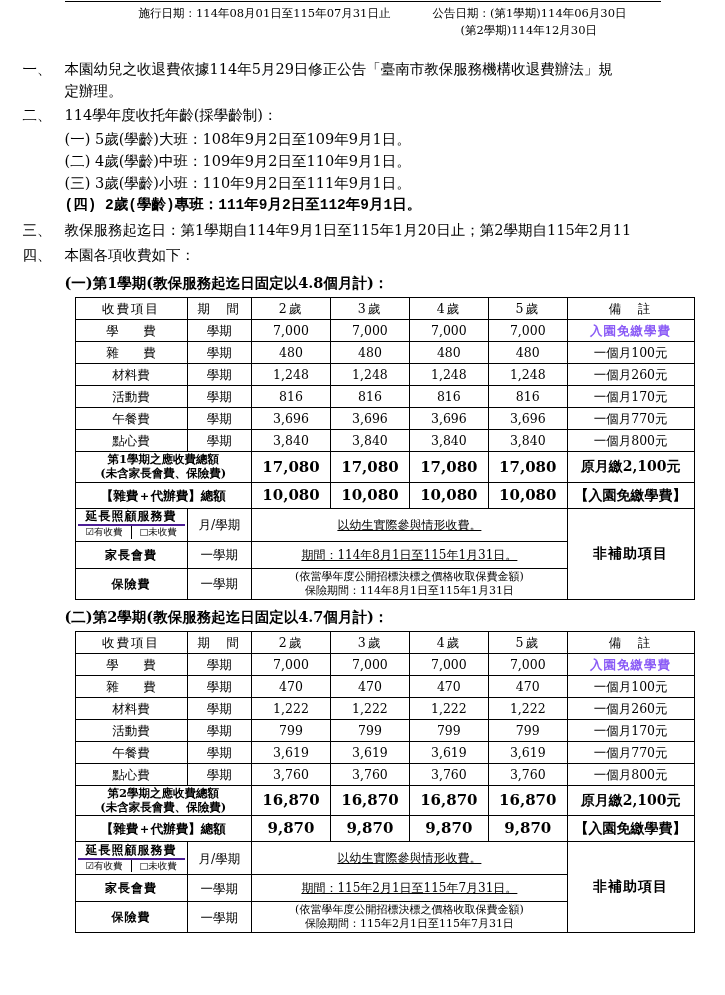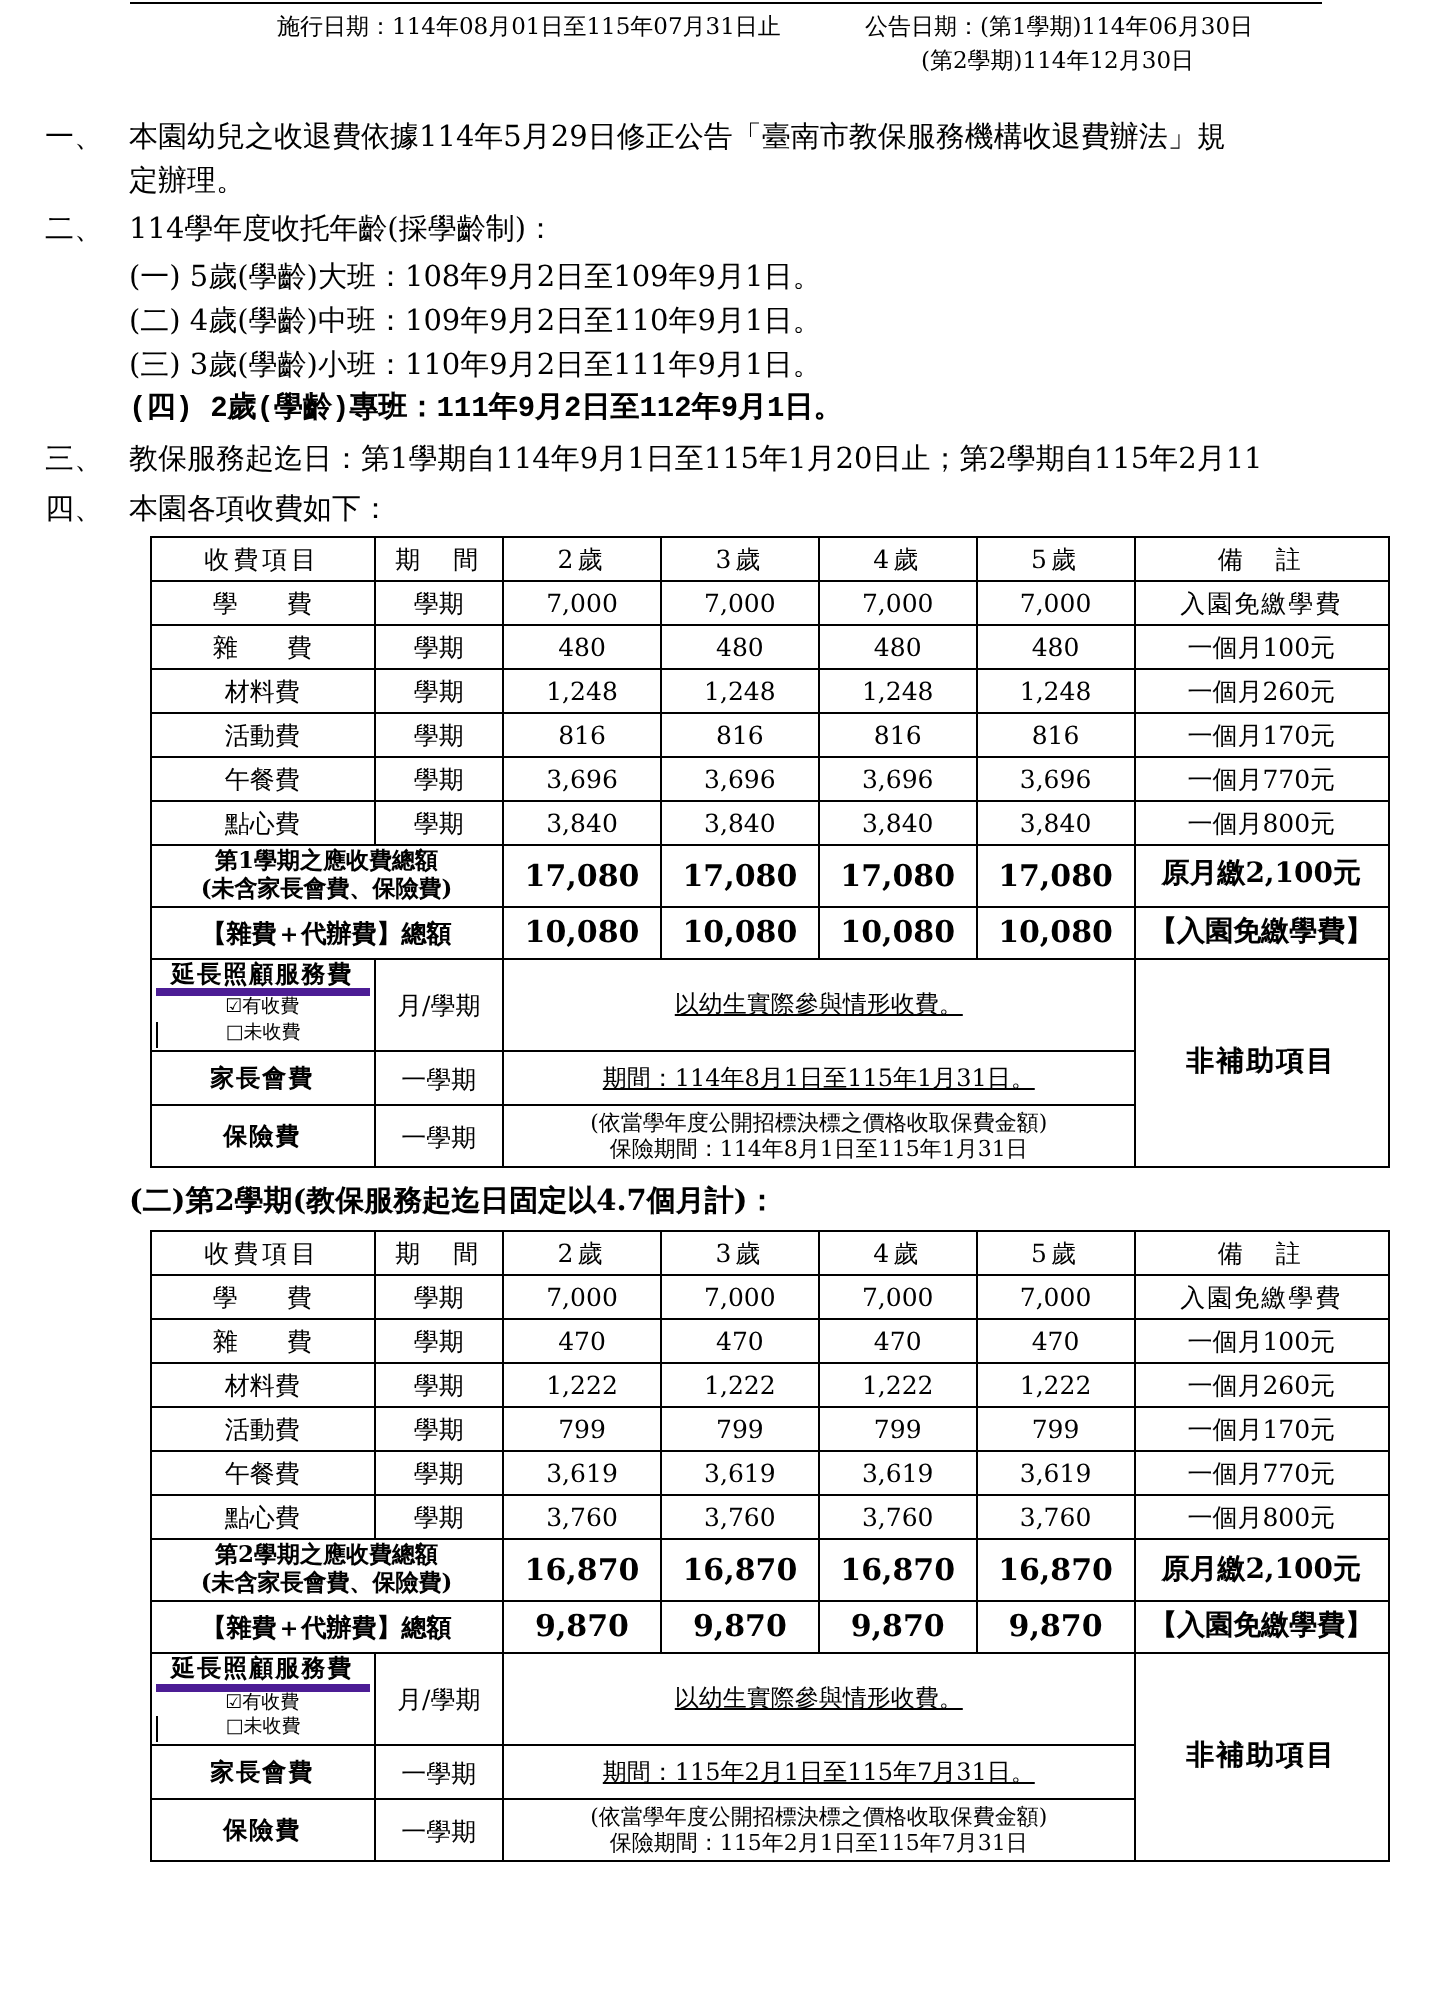--- a/index.html
+++ b/index.html
@@ -111,22 +111,22 @@
   .col-period { width: 62px; }
   .col-age { width: 76px; }
   .col-note { width: 122px; }
 
   .hdr {
     font-weight: normal;
     letter-spacing: 2px;
   }
   .sp3 { letter-spacing: 6px; text-indent: 6px; }
   .red-bold {
-    color: #000000;
-    font-weight: normal;
+    color: #8b5cf6;
+    font-weight: bold;
     letter-spacing: 1px;
   }
   .total-row td {
     font-weight: bold;
   }
   .total-label {
     font-size: 11.5px;
     line-height: 1.2;
     font-weight: bold;
   }
@@ -151,22 +151,21 @@
     line-height: 1.15;
     padding: 0;
   }
   .chk-top {
     font-weight: bold;
     font-size: 12px;
     letter-spacing: 1px;
   }
   .chk-row {
     display: flex;
-    border-top: 4px solid #4c1d95;
-    flex-direction: column;
+    border-top: 2px solid #4c1d95;
   }
   .chk-half {
     flex: 1 1 50%;
     font-size: 9.5px;
     padding: 1px 0;
     white-space: nowrap;
   }
   .chk-half + .chk-half {
     border-left: 1px solid #000;
   }
@@ -218,20 +217,21 @@
       <div class="clause-body">
         <div>教保服務起迄日：第1學期自114年9月1日至115年1月20日止；第2學期自115年2月11</div>
       </div>
     </div>
 
     <div class="clause" style="margin-top:3px;">
       <div class="clause-num">四、</div>
       <div class="clause-body">本園各項收費如下：</div>
     </div>
 
+    <div class="section-head">(一)第1學期(教保服務起迄日固定以4.8個月計)：</div>
 
     <table class="fee">
       <colgroup>
         <col class="col-item">
           <col class="col-period">
           <col class="col-age">
           <col class="col-age">
           <col class="col-age">
           <col class="col-age">
           <col class="col-note">

